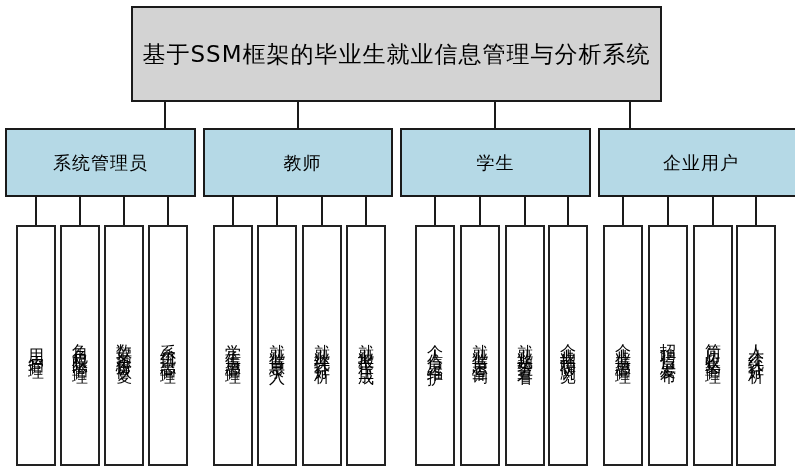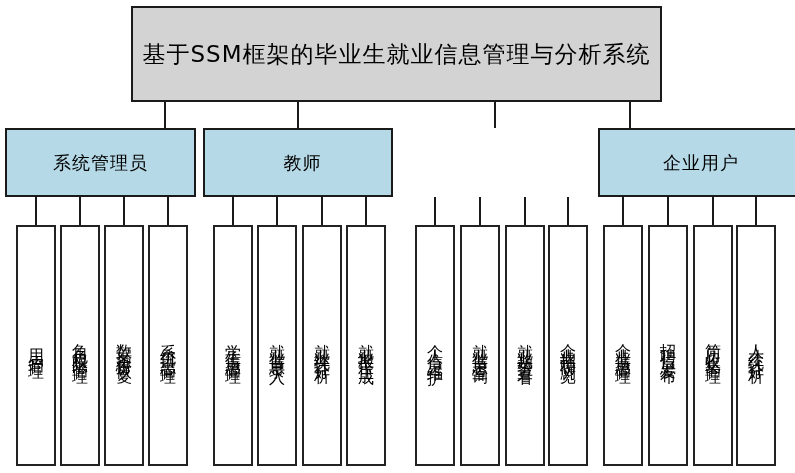--- a/index.html
+++ b/index.html
@@ -78,20 +78,21 @@
 
   <div class="node title-box">基于SSM框架的毕业生就业信息管理与分析系统</div>
 
   <div class="vline vline-top" style="left:164px;"></div>
   <div class="vline vline-top" style="left:297px;"></div>
   <div class="vline vline-top" style="left:494px;"></div>
   <div class="vline vline-top" style="left:629px;"></div>
 
   <div class="node branch-box branch-a">系统管理员</div>
   <div class="node branch-box branch-b">教师</div>
+  <div class="node branch-box branch-c">学生</div>
   <div class="node branch-box branch-d">企业用户</div>
 
   <div class="vline vline-mid" style="left:35px;"></div>
   <div class="vline vline-mid" style="left:79px;"></div>
   <div class="vline vline-mid" style="left:123px;"></div>
   <div class="vline vline-mid" style="left:167px;"></div>
   <div class="vline vline-mid" style="left:232px;"></div>
   <div class="vline vline-mid" style="left:276px;"></div>
   <div class="vline vline-mid" style="left:321px;"></div>
   <div class="vline vline-mid" style="left:365px;"></div>

